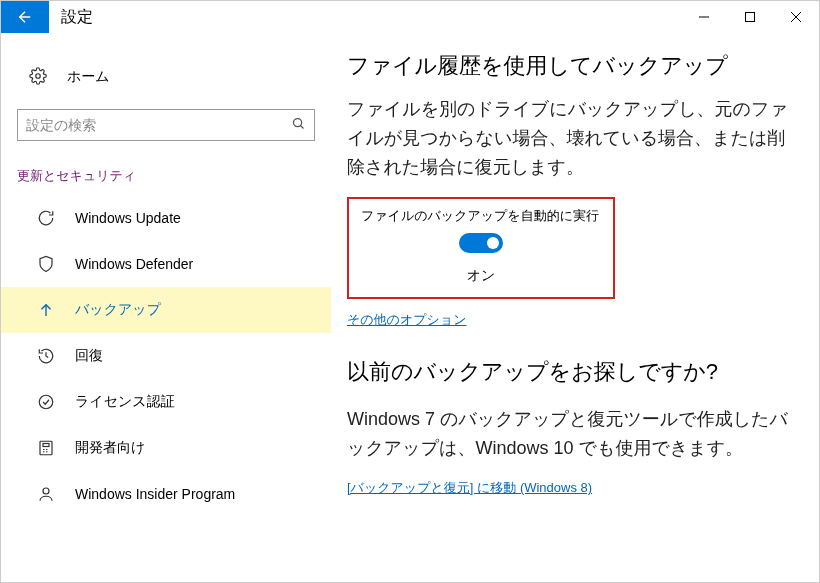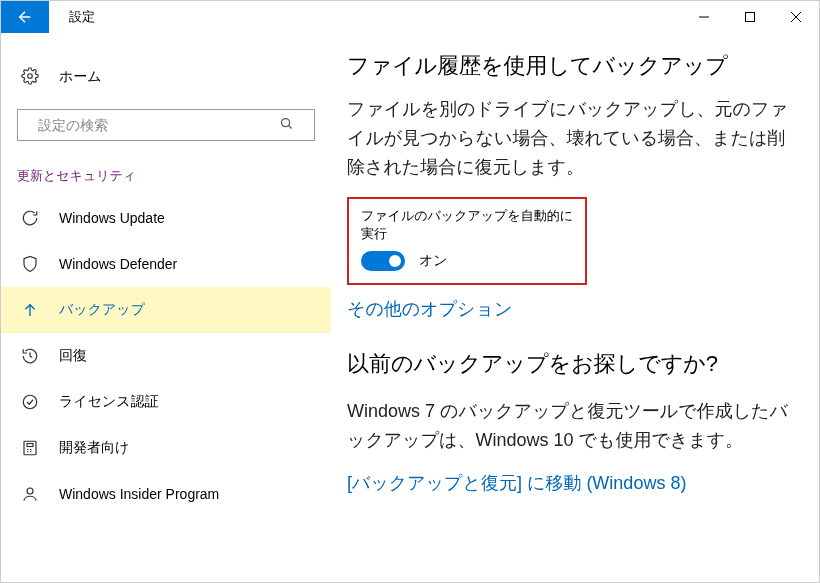--- a/index.html
+++ b/index.html
@@ -22,24 +22,24 @@
   }
   .titlebar .back {
     width: 48px;
     background: #0078d7;
     display: flex;
     align-items: center;
     justify-content: center;
     color: #fff;
   }
   .titlebar .title {
-    padding-left: 20px;
-    display: flex;
-    align-items: center;
-    font-size: 13px;
+    padding-left: 12px;
+    display: flex;
+    align-items: center;
+    font-size: 16px;
     flex: 1;
   }
   .winctl {
     width: 46px;
     display: flex;
     align-items: center;
     justify-content: center;
     color: #000;
   }
   .winctl svg { display: block; }
@@ -54,28 +54,29 @@
     padding-top: 24px;
     padding-left: 0;
   }
   .home-row {
     display: flex;
     align-items: center;
     height: 40px;
     padding-left: 20px;
     gap: 20px;
     font-size: 14px;
+    margin-left: 8px;
   }
   .search-box {
     margin: 12px 16px 18px 16px;
     height: 32px;
     border: 1px solid #999;
     display: flex;
     align-items: center;
-    padding: 0 20px;
+    padding: 0 8px;
     color: #666;
   }
   .search-box input {
     flex: 1;
     border: none;
     outline: none;
     font-size: 14px;
     font-family: inherit;
     color: #333;
   }
@@ -84,21 +85,21 @@
 
   .section-label {
     padding: 8px 16px 10px 16px;
     font-size: 13px;
     color: #701a75;
   }
   .nav-item {
     display: flex;
     align-items: center;
     height: 46px;
-    padding-left: 20px;
+    padding-left: 36px;
     gap: 20px;
     font-size: 14px;
     cursor: pointer;
   }
   .nav-item .icon { width: 18px; display:flex; justify-content:center; }
   .nav-item.active {
     background: #fef9c3;
     color: #0067b8;
   }
   .nav-item.active .icon svg { stroke: #0067b8; }
@@ -114,47 +115,48 @@
   }
   p.desc {
     font-size: 18px;
     line-height: 1.6;
     margin-bottom: 16px;
     color: #222;
   }
   .callout {
     border: 2px solid #d02020;
     padding: 8px 12px 12px 12px;
-    width: 240px;
+    width: 268px;
     margin-bottom: 12px;
   }
   .callout .label {
     font-size: 13px;
     margin-bottom: 8px;
   }
-  .toggle-row { display:flex; align-items:center; gap: 14px; }
+  .toggle-row { display:flex; align-items:center; gap: 14px; flex-direction: column; }
   .toggle {
     width: 44px;
     height: 20px;
     border-radius: 10px;
     background: #0078d7;
     position: relative;
   }
   .toggle .knob {
     width: 12px; height: 12px;
     border-radius: 50%;
     background: #fff;
     position: absolute;
     right: 4px; top: 4px;
   }
   .link {
     color: #0067b8;
-    font-size: 18px;
+    font-size: 13px;
     cursor: pointer;
     display: inline-block;
+    text-decoration: underline;
   }
   h2 {
     font-size: 22px;
     font-weight: 400;
     margin-top: 28px;
     margin-bottom: 18px;
   }
 </style>
 </head>
 <body>

